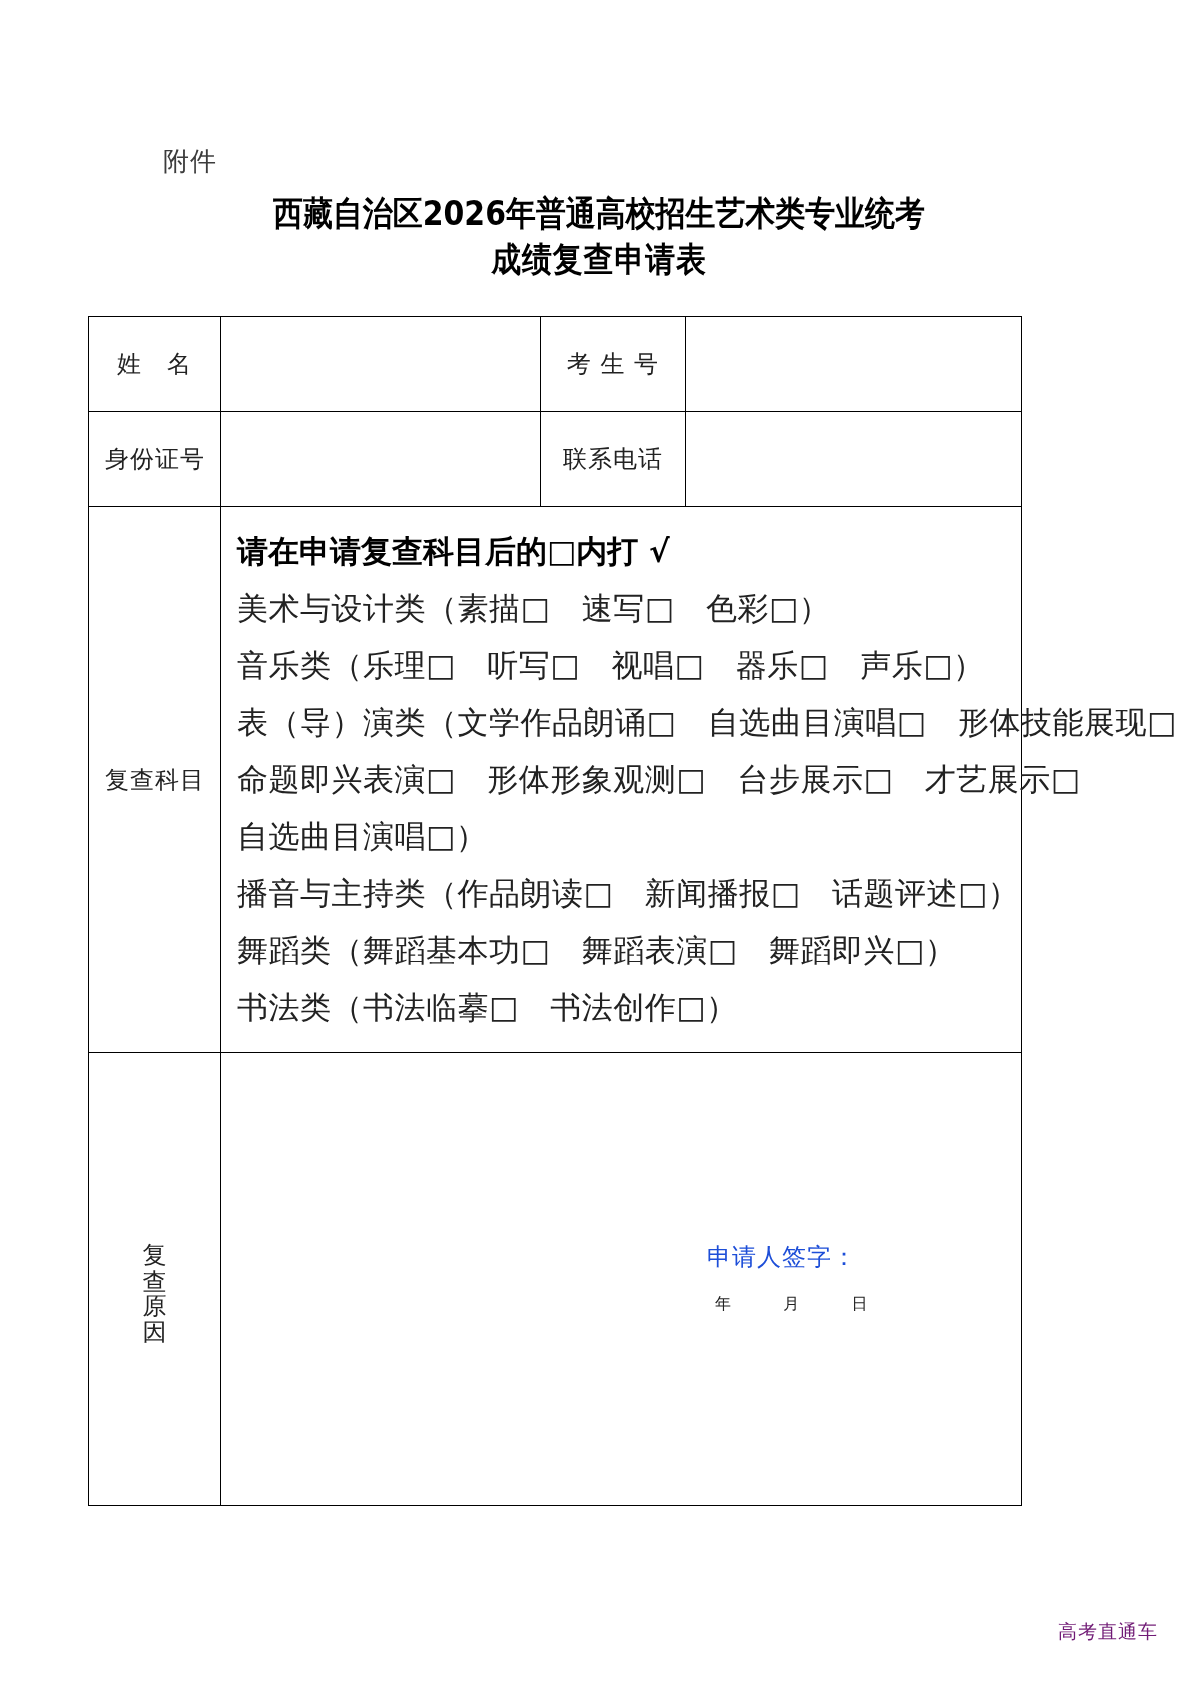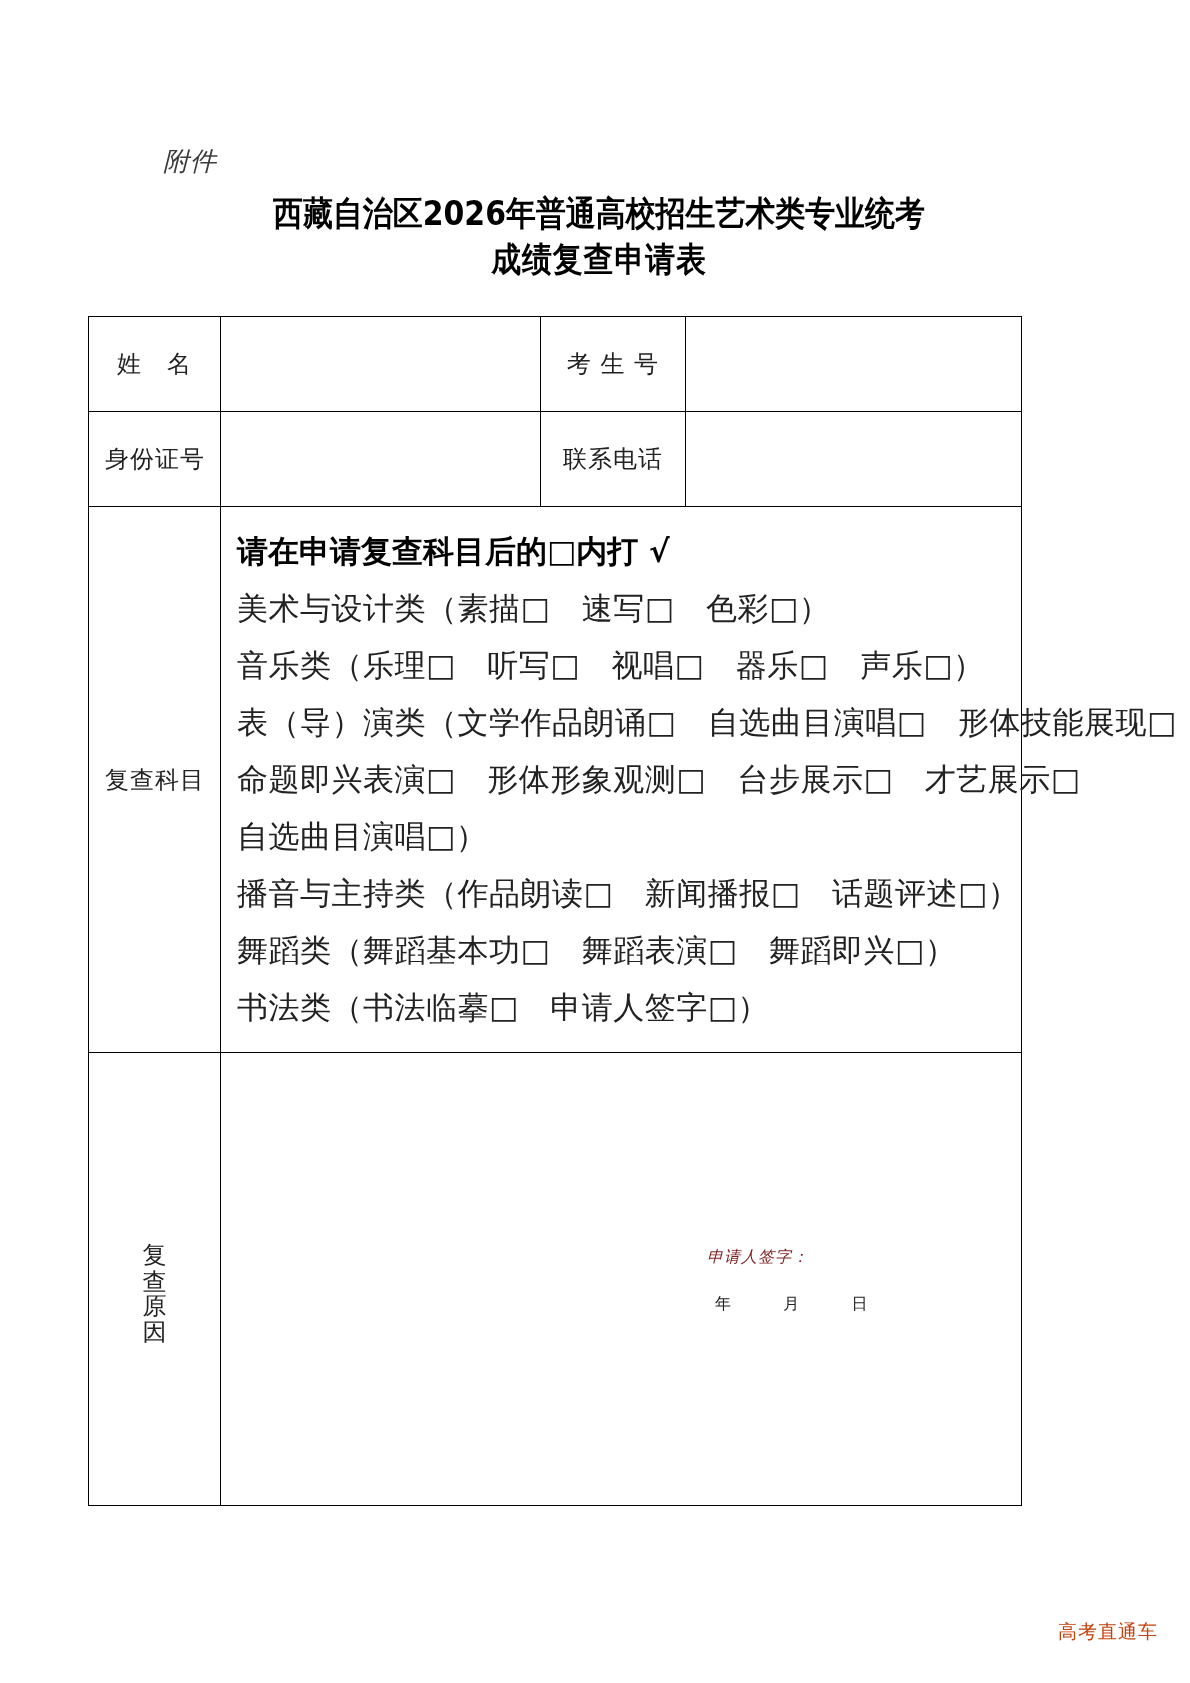--- a/index.html
+++ b/index.html
@@ -26,21 +26,20 @@
   .attachment-label {
     position: absolute;
     left: 163px;
     top: 146px;
     font-size: 26px;
     line-height: 1.2;
     letter-spacing: 1px;
     color: #3c3c3c;
     font-family: "DejaVu Serif", "Liberation Serif", serif;
     white-space: nowrap;
-    font-style: italic;
   }
 
   
   .title-block {
     position: absolute;
     left: 8px;
     right: 0;
     top: 190px;
     text-align: center;
   }
@@ -127,48 +126,47 @@
     line-height: 1;
     color: #222222;
   }
   .reason-body-cell {
     position: relative;
     vertical-align: bottom;
     height: 420px;
     padding: 0 0 30px 0;
   }
   .sign-line {
-    font-size: 16px;
+    font-size: 24px;
     line-height: 50px;
     letter-spacing: 1px;
-    color: #7f1d1d;
+    color: #1d4ed8;
     padding-left: 470px;
     white-space: nowrap;
-    font-style: italic;
   }
   .date-line {
     font-size: 16px;
     line-height: 44px;
     color: #222222;
     padding-left: 478px;
     white-space: nowrap;
   }
   .date-line .gap {
     display: inline-block;
     width: 42px;
   }
 
   
   .watermark {
     position: absolute;
     right: 32px;
     bottom: 38px;
     font-family: "DejaVu Sans", "Liberation Sans", sans-serif;
     font-size: 19px;
-    color: #c2410c;
+    color: #701a75;
     letter-spacing: 1px;
     white-space: nowrap;
   }
 </style>
 </head>
 <body>
 
 <div class="page">
 
   <div class="attachment-label">附件</div>
@@ -202,21 +200,21 @@
         <td class="subject-label-cell">复查科目</td>
         <td class="subject-body-cell" colspan="3">
           <div class="subject-line instruction">请在申请复查科目后的□内打 √</div>
           <div class="subject-line">美术与设计类（素描□　速写□　色彩□）</div>
           <div class="subject-line">音乐类（乐理□　听写□　视唱□　器乐□　声乐□）</div>
           <div class="subject-line">表（导）演类（文学作品朗诵□　自选曲目演唱□　形体技能展现□</div>
           <div class="subject-line">命题即兴表演□　形体形象观测□　台步展示□　才艺展示□</div>
           <div class="subject-line">自选曲目演唱□）</div>
           <div class="subject-line">播音与主持类（作品朗读□　新闻播报□　话题评述□）</div>
           <div class="subject-line">舞蹈类（舞蹈基本功□　舞蹈表演□　舞蹈即兴□）</div>
-          <div class="subject-line">书法类（书法临摹□　申请人签字□）</div>
+          <div class="subject-line">书法类（书法临摹□　书法创作□）</div>
         </td>
       </tr>
       <tr>
         <td class="reason-label-cell">
           <span class="reason-label-vertical">复查原因</span>
         </td>
         <td class="reason-body-cell" colspan="3">
           <div class="sign-line">申请人签字：</div>
           <div class="date-line">
             <span>年</span>

